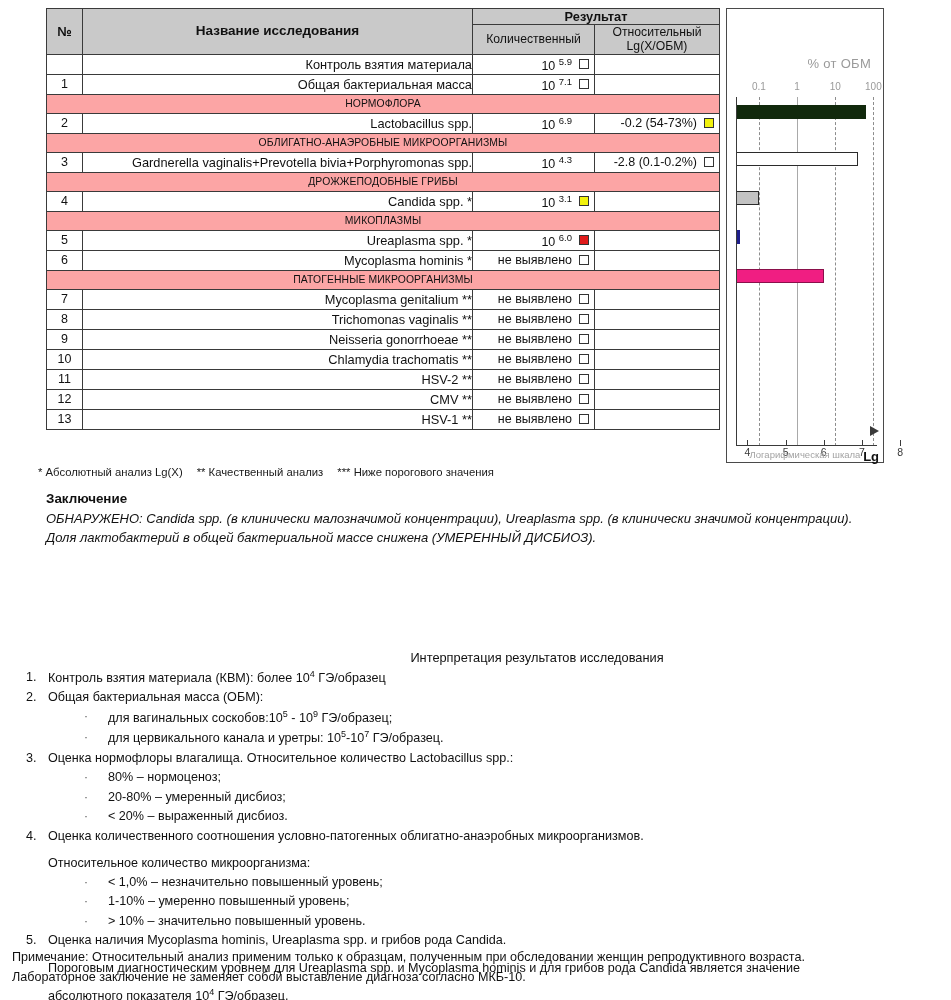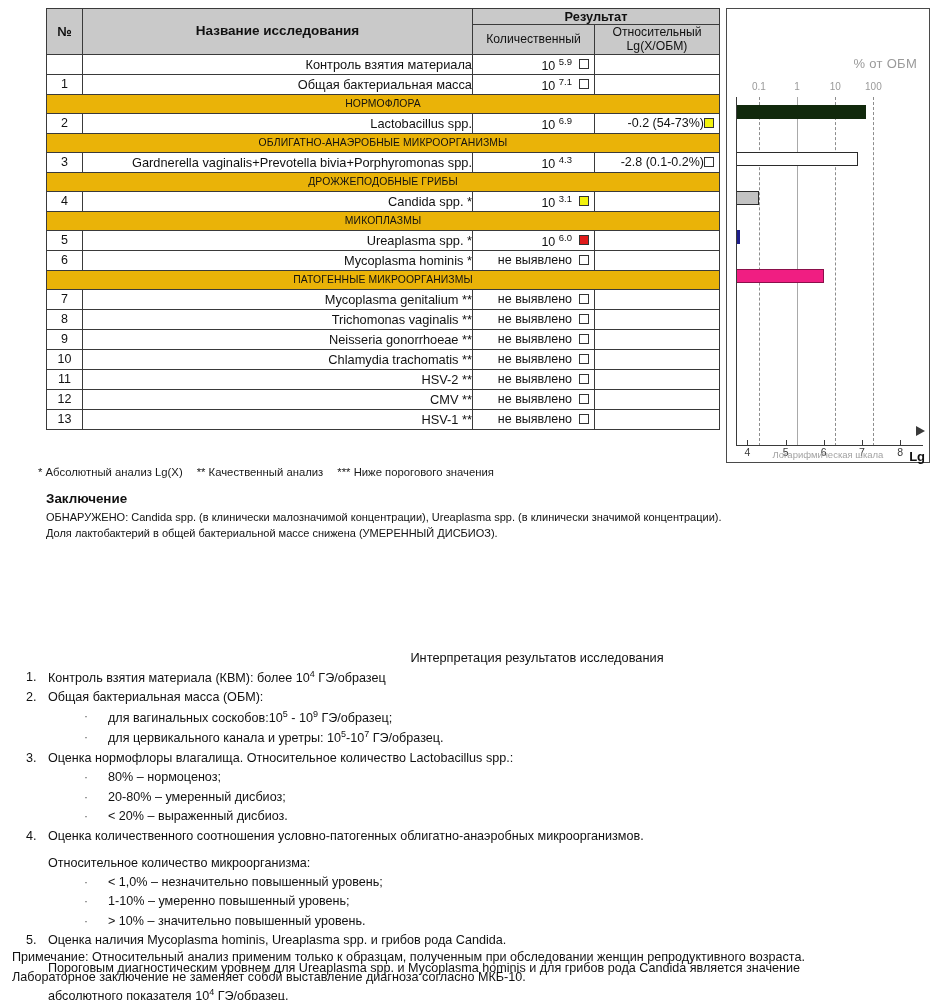--- a/index.html
+++ b/index.html
@@ -49,39 +49,39 @@
   }
   th.hd-num { font-size: 13px; }
   th.hd-name { font-size: 13.5px; }
   th.hd-res { font-size: 12.8px; padding: 4px 2px; }
   th.hd-sub { font-weight: normal; font-size: 12.2px; padding: 5px 2px; }
 
   tbody td { height: 20px; background:#fff; }
   td.num { text-align:center; font-size:12.5px; }
   td.name { text-align:right; padding-left:10px; font-size:12.8px; }
   td.section {
-    background:#eab308; text-align:center; font-weight:normal;
+    background:#fca5a5; text-align:center; font-weight:normal;
     font-size:10.4px; letter-spacing:.1px; height:19px;
   }
   td.quant, td.rel { position:relative; font-size:12.5px; }
   .qwrap { display:flex; align-items:center; justify-content:flex-end; padding-right:5px; gap:7px; }
   .qval { white-space:nowrap; }
   .qval sup { font-size:9.5px; vertical-align: super; }
-  .rwrap { display:flex; align-items:center; justify-content:flex-end; padding-right:5px; }
+  .rwrap { display:flex; align-items:center; justify-content:flex-end; padding-right:5px; gap:7px; }
   .cbox {
     width:10px; height:10px; border:1.3px solid #333; background:#fff;
     display:inline-block; flex:0 0 auto;
   }
   .cbox.yellow { background:#f2f20d; }
   .cbox.red    { background:#e01b1b; }
 
   
   .chart {
     position: relative;
-    width: 204px;
+    width: 158px;
     height: 455px;
     border: 1.4px solid #4a4a4a;
     border-right: 1.4px solid #4a4a4a;
     background: #fff;
     margin-left: 6px;
     flex: 0 0 auto;
   }
   .chart-title {
     position:absolute; right:12px; top:47px;
     font-size: 13px; color:#9a9a9a; letter-spacing:.3px;
@@ -133,21 +133,21 @@
   
   .footnote {
     position:absolute; left:38px; top:466px;
     font-size:11.3px; color:#1a1a1a; white-space:nowrap;
   }
   .footnote .sp { display:inline-block; width:14px; }
 
   
   .concl { position:absolute; left:46px; top:491px; width:880px; }
   .concl-title { font-size:13.4px; font-weight:bold; margin-bottom:4px; }
-  .concl-line { font-size:11px; line-height:1.45; }
+  .concl-line { font-size:13px; line-height:1.45;font-style:italic; }
 
   
   .interp { position:absolute; left:12px; top:650px; width:930px; font-size:12.6px; }
   .interp-title { text-align:center; font-size:12.8px; margin-bottom:3px; padding-left:120px; }
   ol.ilist { margin:0; padding:0; list-style:none; }
   ol.ilist > li {
     position:relative; padding-left:36px; line-height:1.52;
   }
   ol.ilist > li > .nm {
     position:absolute; left:14px; top:0; width:20px; text-align:left;

